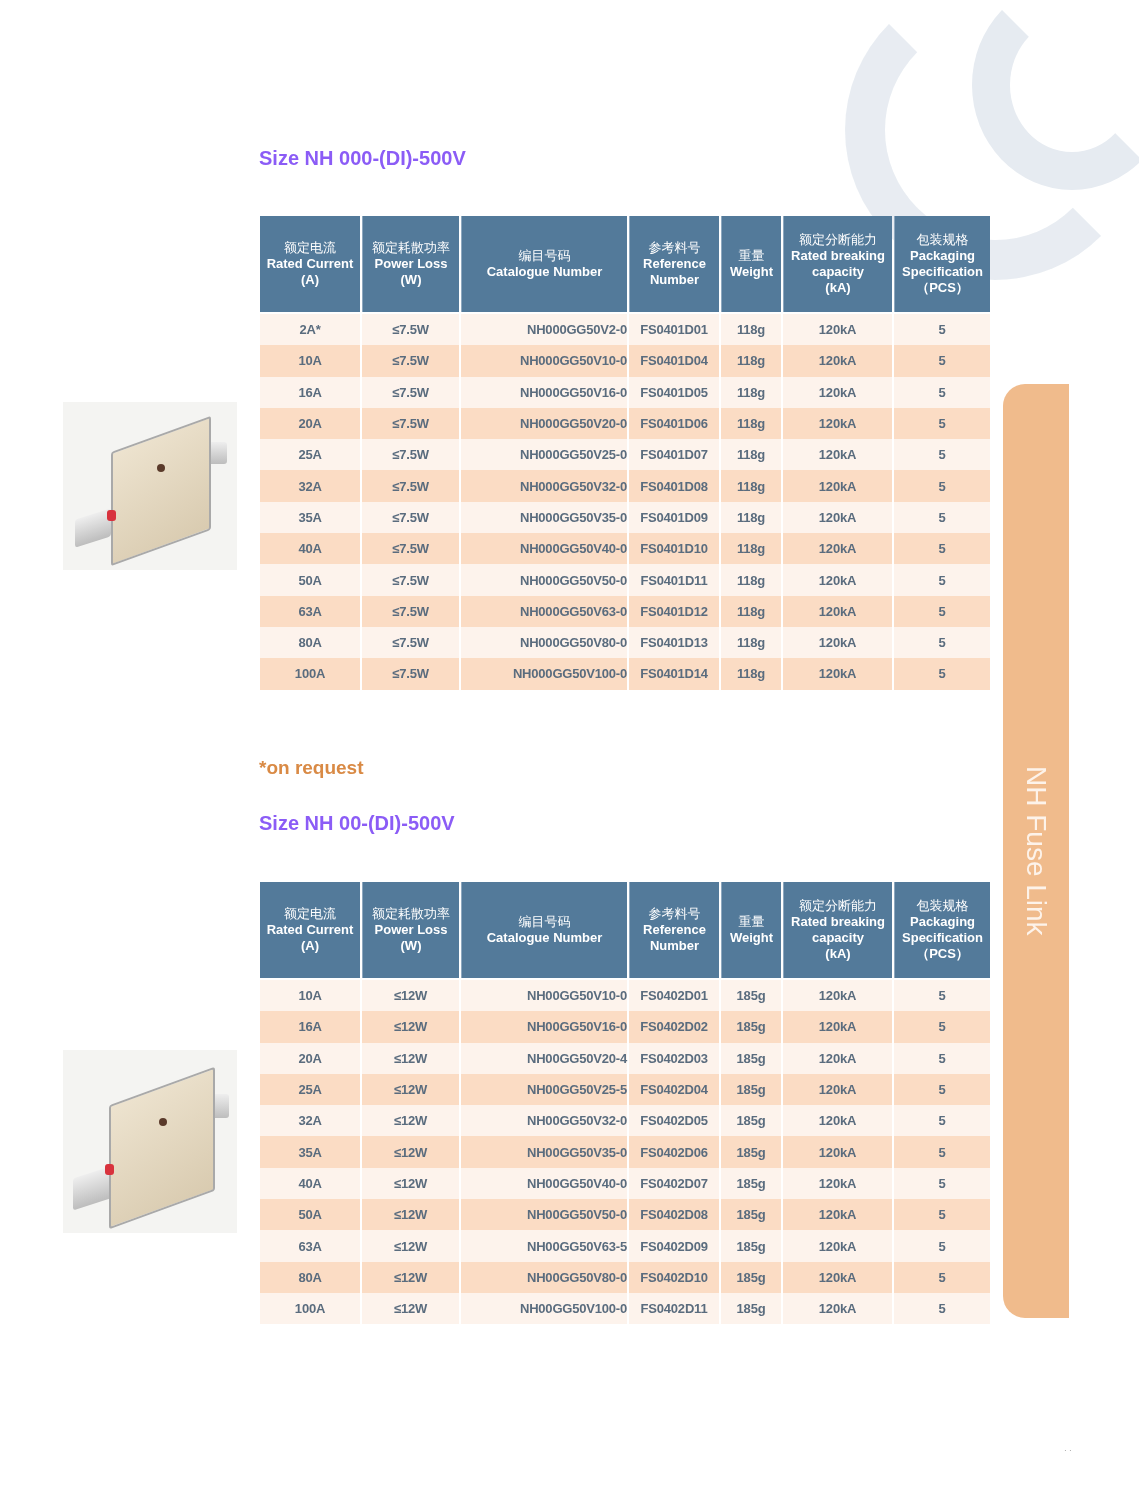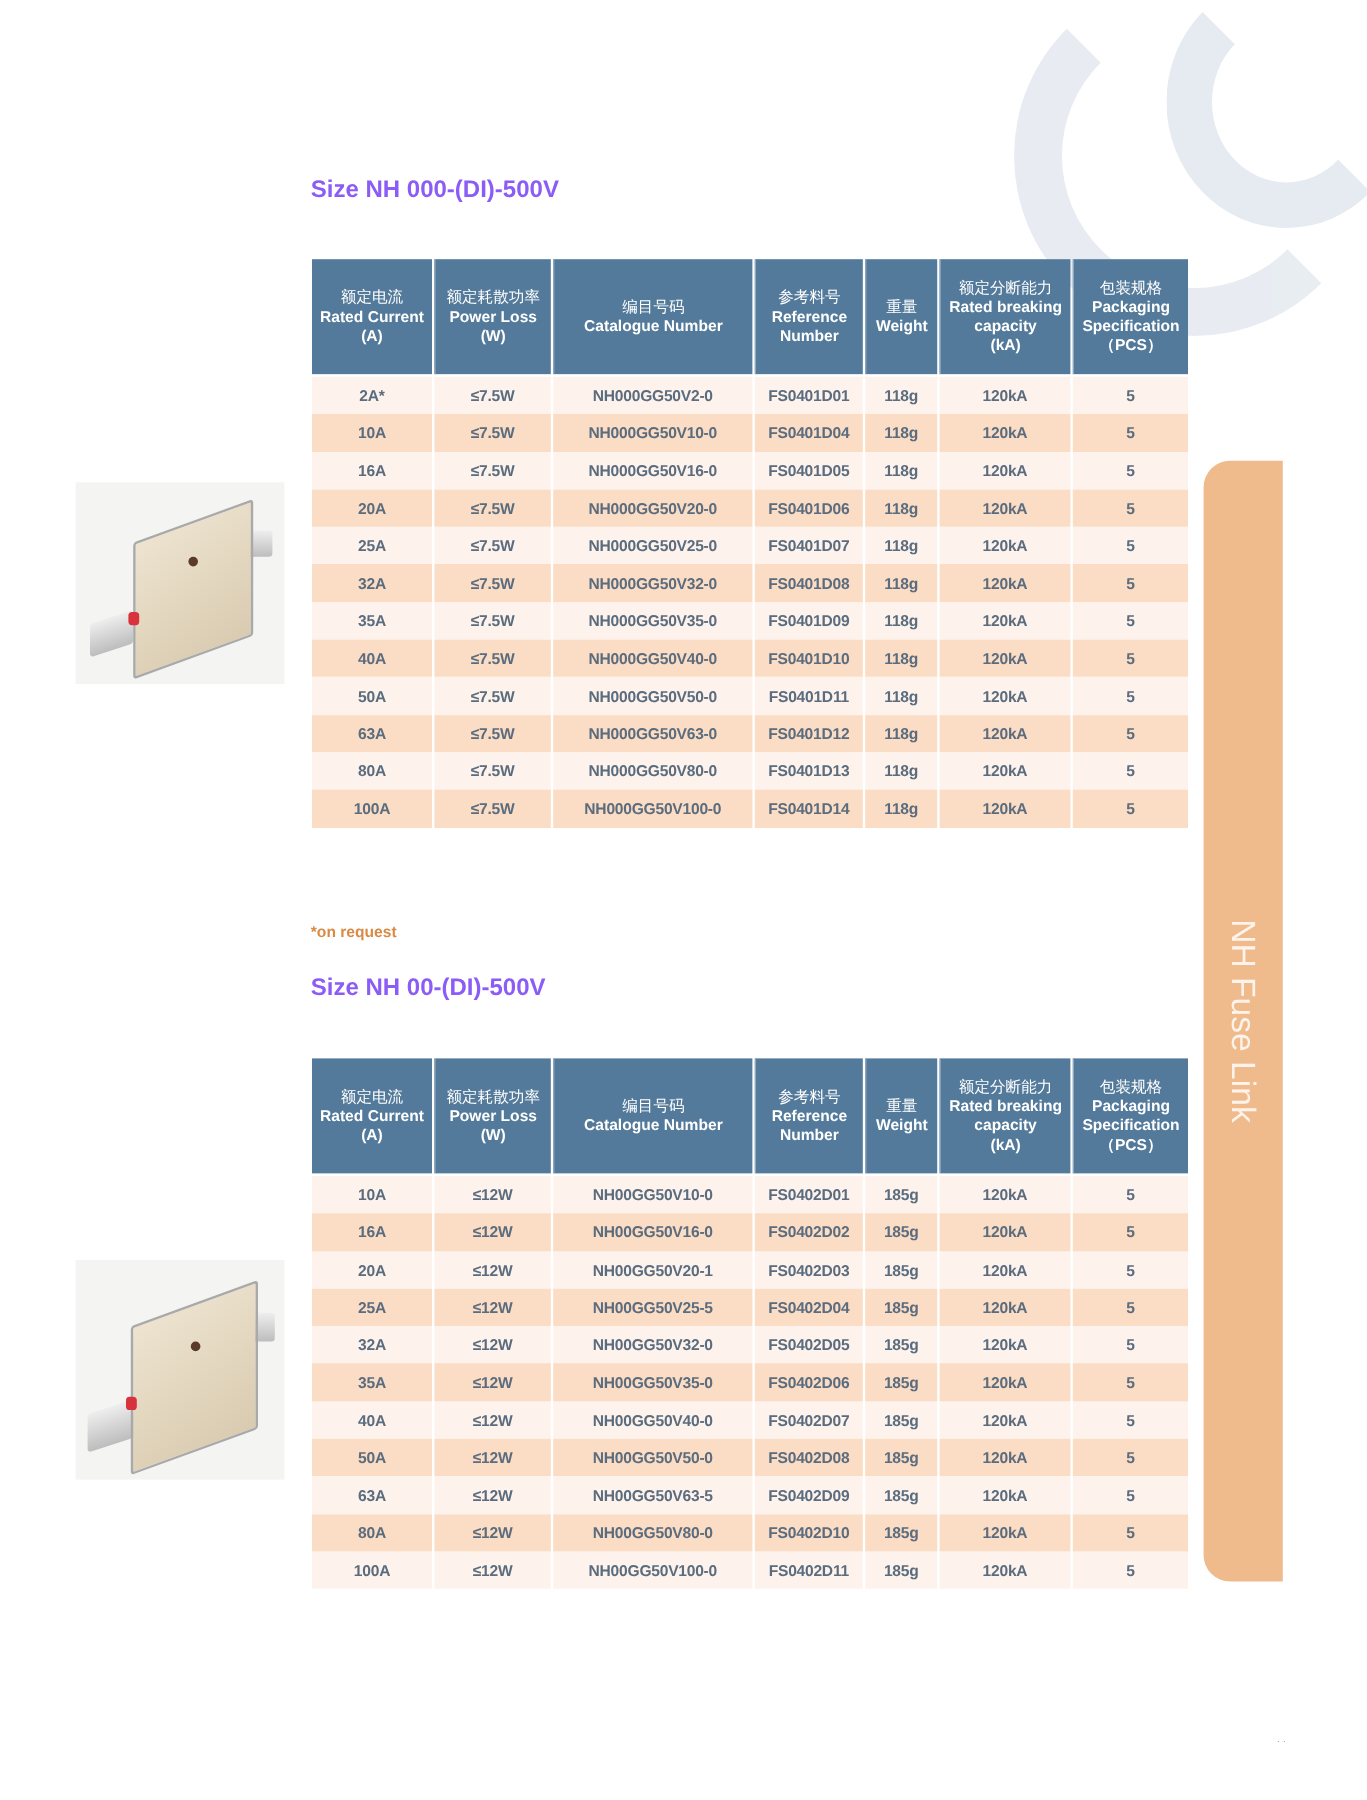--- a/index.html
+++ b/index.html
@@ -34,25 +34,25 @@
     background:#537a9a; color:#ffffff; font-size:13px; font-weight:bold; line-height:16px;
     padding:4px 1px; text-align:center; vertical-align:middle;
     border-left:1px solid #8ea8bf;
   }
   table.spec th:first-child { border-left:none; }
   table.spec th .cn { font-weight:normal; display:block; }
   table.spec td {
     font-size:13px; color:#5a6c7e; text-align:center; font-weight:bold;
     height:31.3px; padding:0; letter-spacing:-0.2px;
   }
-  table.spec td.cat { text-align:center; }
+  table.spec td.cat { text-align:right; }
   table.spec tr.odd td { background:#fdf3ec; }
   table.spec tr.even td { background:#fbdcc4; }
   .footnote {
-    position:absolute; left:259px; top:757px; color:#d98a45; font-size:13px; font-weight:bold;margin-top:12px;
+    position:absolute; left:259px; top:757px; color:#d98a45; font-size:19px; font-weight:bold;
   }
   .product-img {
     position:absolute; background:#f4f4f2;
   }
   .fuse-body { position:absolute; background:linear-gradient(160deg,#ede3cf,#d9cbb0); border:2px solid #a9a9a9; border-radius:3px; }
   .blade { position:absolute; background:linear-gradient(180deg,#eeeeee,#bdbdbd); border-radius:3px; }
   .indicator { position:absolute; width:9px; height:11px; background:#d8323d; border-radius:3px; }
   .hole { position:absolute; width:8px; height:8px; background:#5a3a2a; border-radius:50%; }
   .page-num { position:absolute; left:1064px; top:1446px; font-size:8px; color:#999; }
 </style>
@@ -264,21 +264,21 @@
         <td>≤12W</td>
         <td class="cat">NH00GG50V16-0</td>
         <td>FS0402D02</td>
         <td>185g</td>
         <td>120kA</td>
         <td>5</td>
       </tr>
       <tr class="odd">
         <td>20A</td>
         <td>≤12W</td>
-        <td class="cat">NH00GG50V20-1</td>
+        <td class="cat">NH00GG50V20-4</td>
         <td>FS0402D03</td>
         <td>185g</td>
         <td>120kA</td>
         <td>5</td>
       </tr>
       <tr class="even">
         <td>25A</td>
         <td>≤12W</td>
         <td class="cat">NH00GG50V25-5</td>
         <td>FS0402D04</td>

